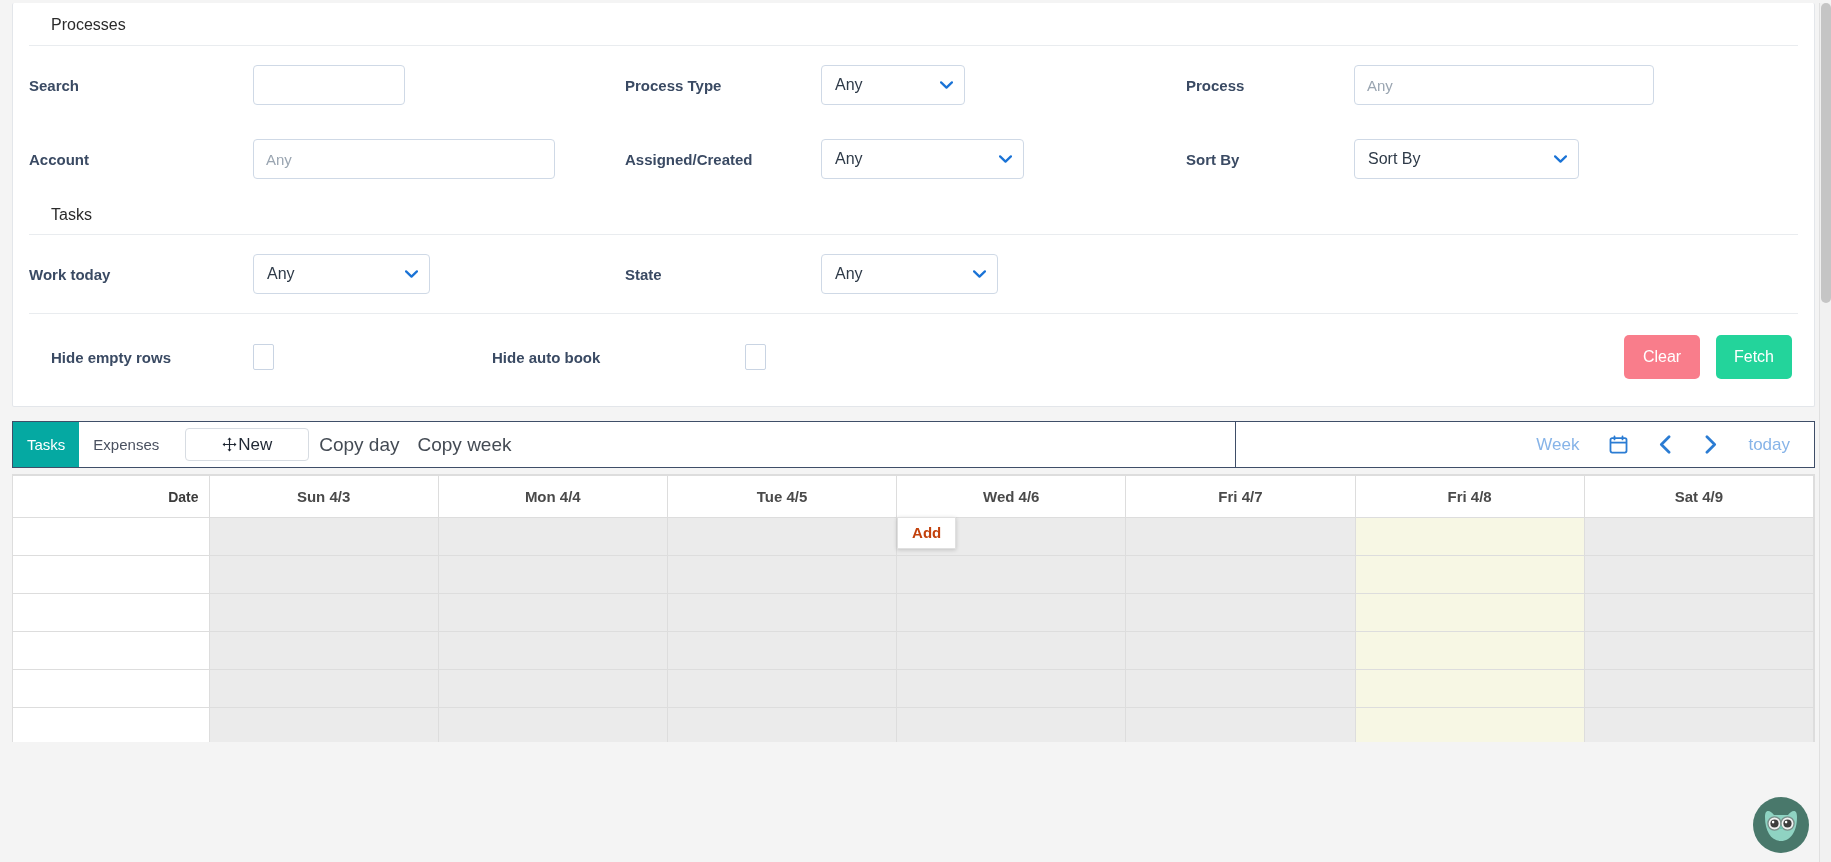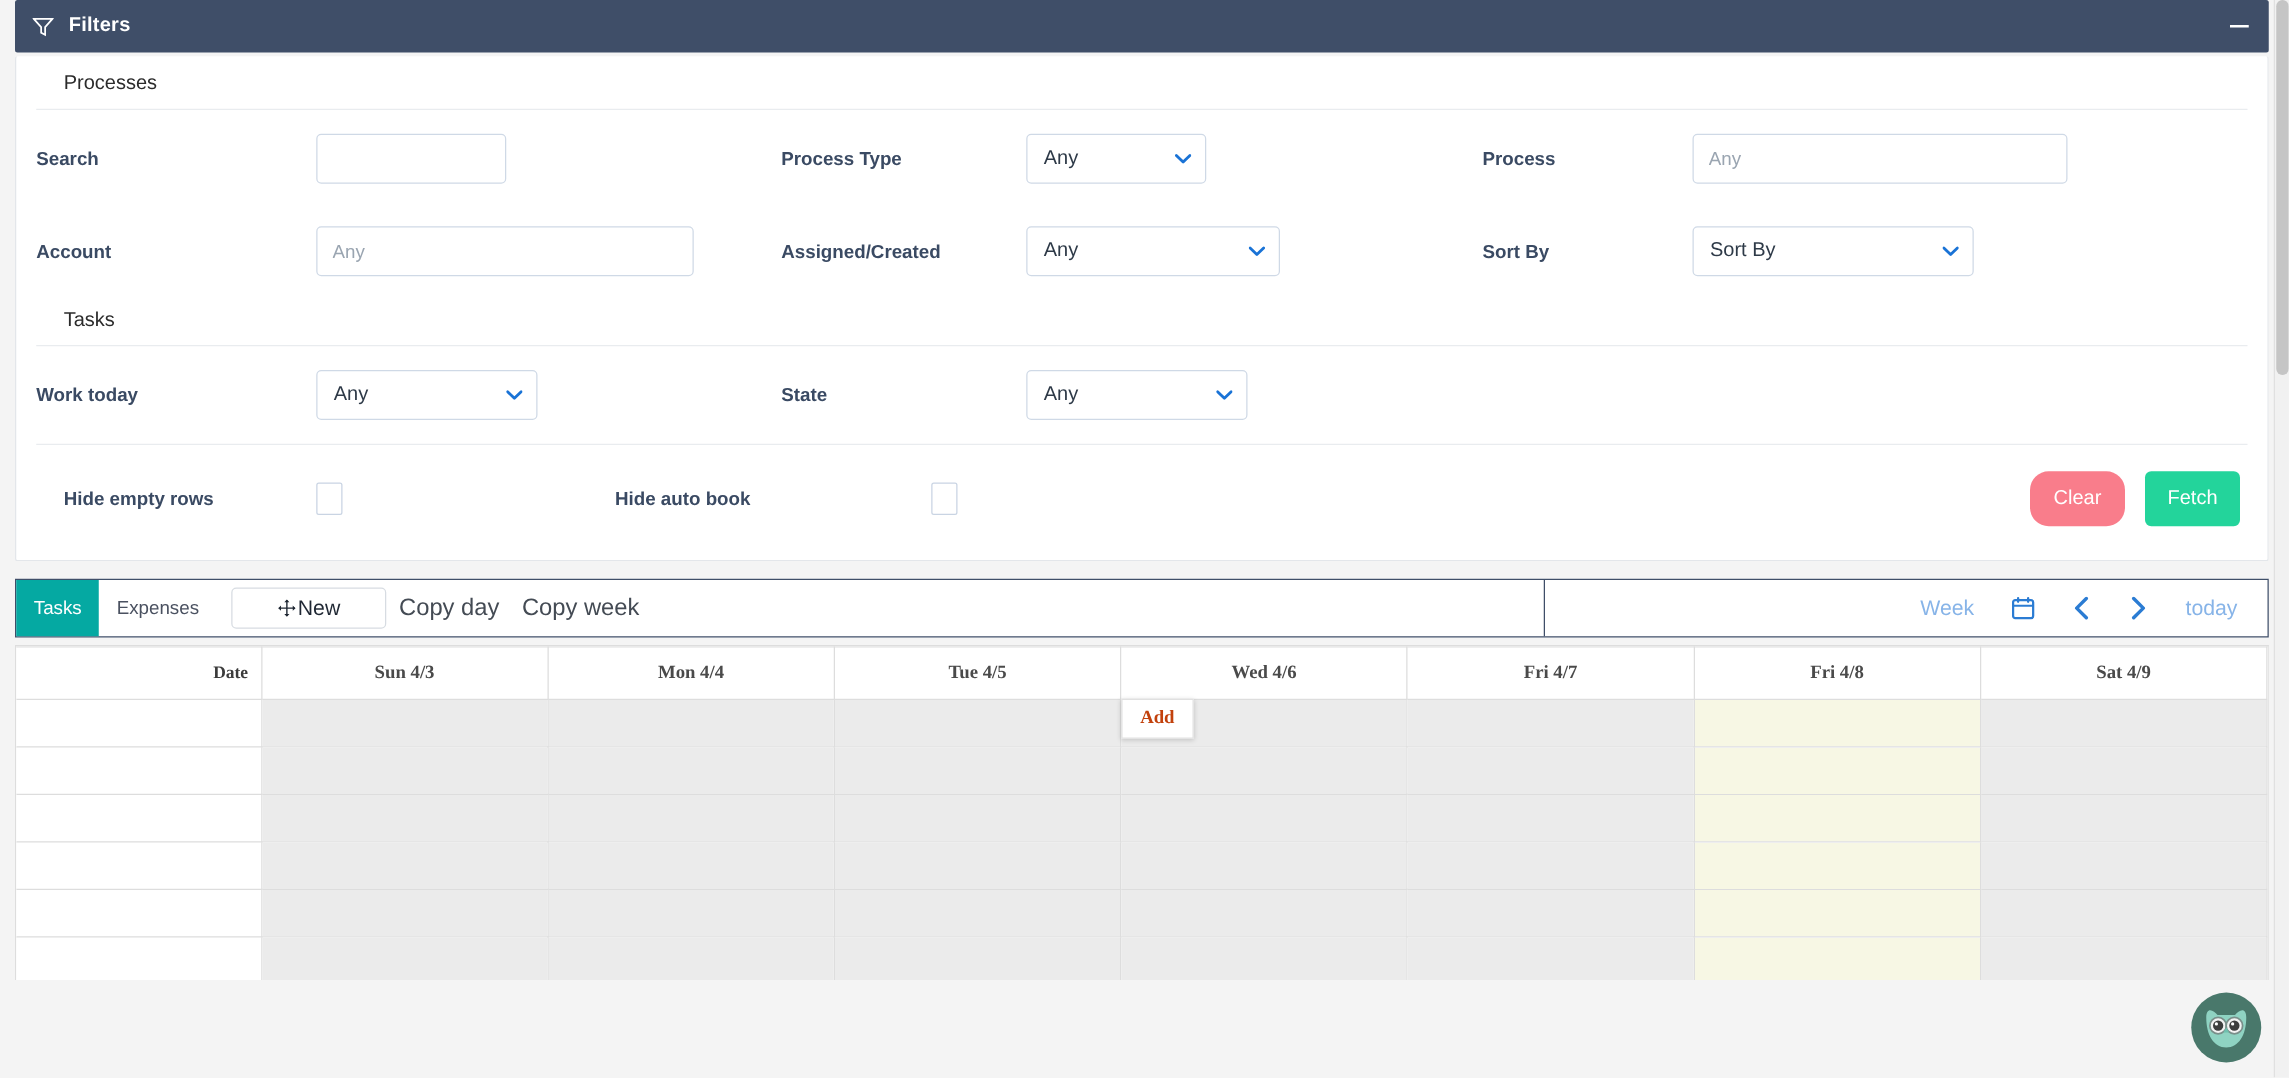--- a/index.html
+++ b/index.html
@@ -115,21 +115,21 @@
     border: none;
     border-radius: 5px;
     color: #fff;
     font-size: 16px;
     height: 44px;
     min-width: 76px;
     padding: 0 16px;
     font-family: "Liberation Sans", sans-serif;
     cursor: pointer;
   }
-  .btn.clear { background: #f97d8b; border-radius: 15px; }
+  .btn.clear { background: #f97d8b; }
   .btn.fetch { background: #23d49b; }
 
   
   .toolbar {
     display: flex;
     margin: 14px 16px 0 12px;
     background: #fff;
     border: 1px solid #3f4e68;
     height: 47px;
     align-items: stretch;
@@ -187,21 +187,20 @@
   .tb-right .nav { color: #2b7cd3; cursor: pointer; display: flex; align-items: center; }
 
   
   .gridwrap {
     margin: 6px 16px 0 12px;
     border: 1px solid #dddddd;
     border-bottom: none;
     background: #fff;
     overflow: hidden;
     height: 268px;
-    font-family: Liberation Serif, serif;
   }
   table.sheet { width: 100%; border-collapse: collapse; table-layout: fixed; }
   table.sheet th, table.sheet td {
     border: 1px solid #dddddd;
     height: 38px;
     padding: 0 10px;
   }
   table.sheet th.datecol {
     width: 196px;
     text-align: right;
@@ -262,33 +261,20 @@
     background: #c5c5c5;
     border-radius: 5px;
   }
 </style>
 </head>
 <body>
 
 <div class="page">
 
 
-  <div class="filters-wrap">
-    <div class="filters-bar">
-      <span class="funnel">
-        <svg width="17" height="17" viewBox="0 0 16 16">
-            <path d="M1 2h14l-5.5 6.2V14l-3 -1.6V8.2z" fill="none" stroke="#ffffff" stroke-width="1.3"></path>
-          </svg>
-      </span>
-      <span class="filters-title">Filters</span>
-      <span class="filters-collapse">
-          <i class="collapse-dash"></i>
-        </span>
-    </div>
-  </div>
 
   <div class="filters-panel">
 
     <div class="section-title">Processes</div>
 
     <div class="frow">
       <div class="fcell" style="width:224px">
         <span class="flabel">Search</span>
       </div>
       <div class="fctl" style="width:372px">

